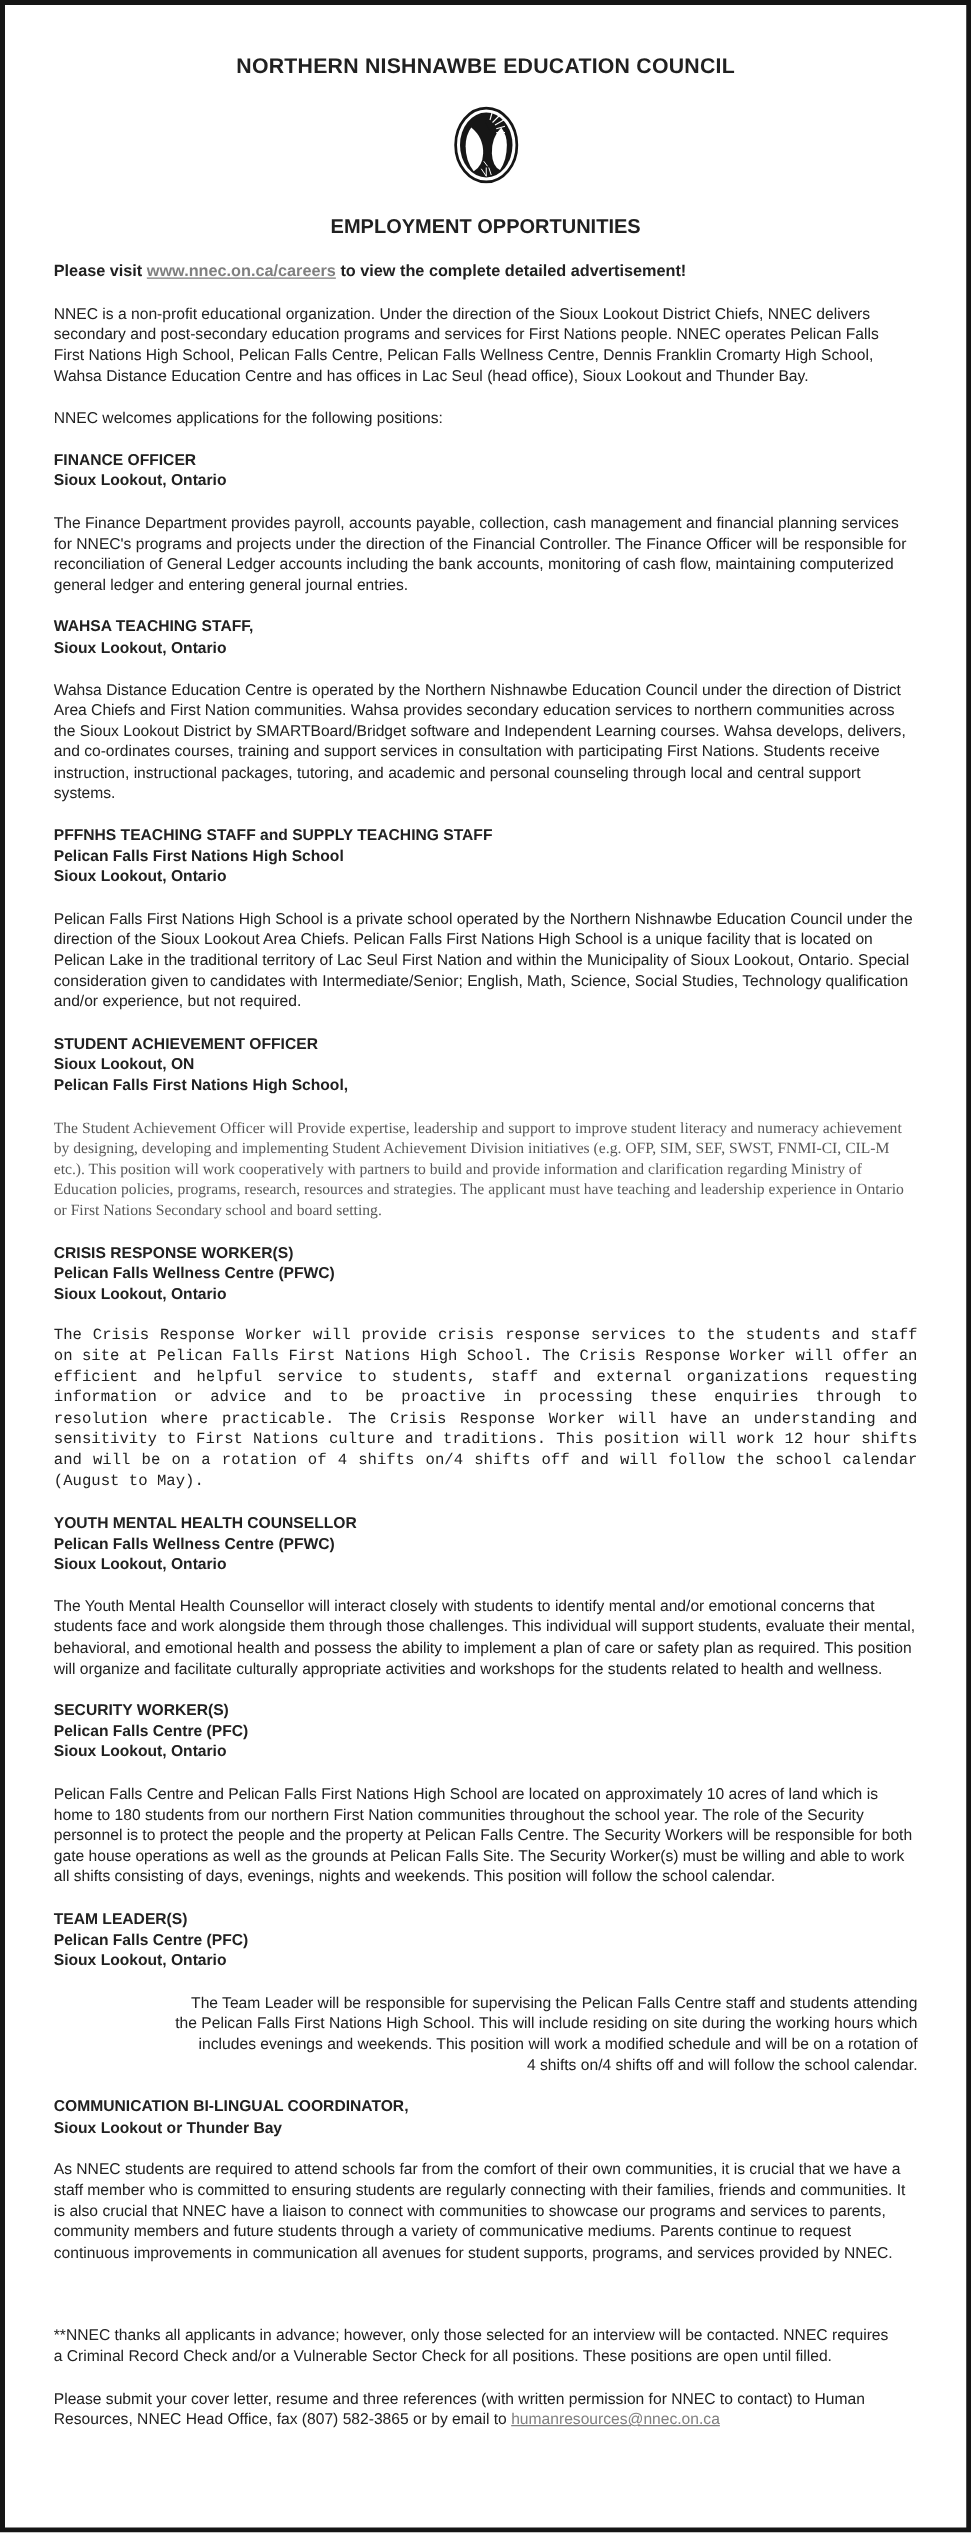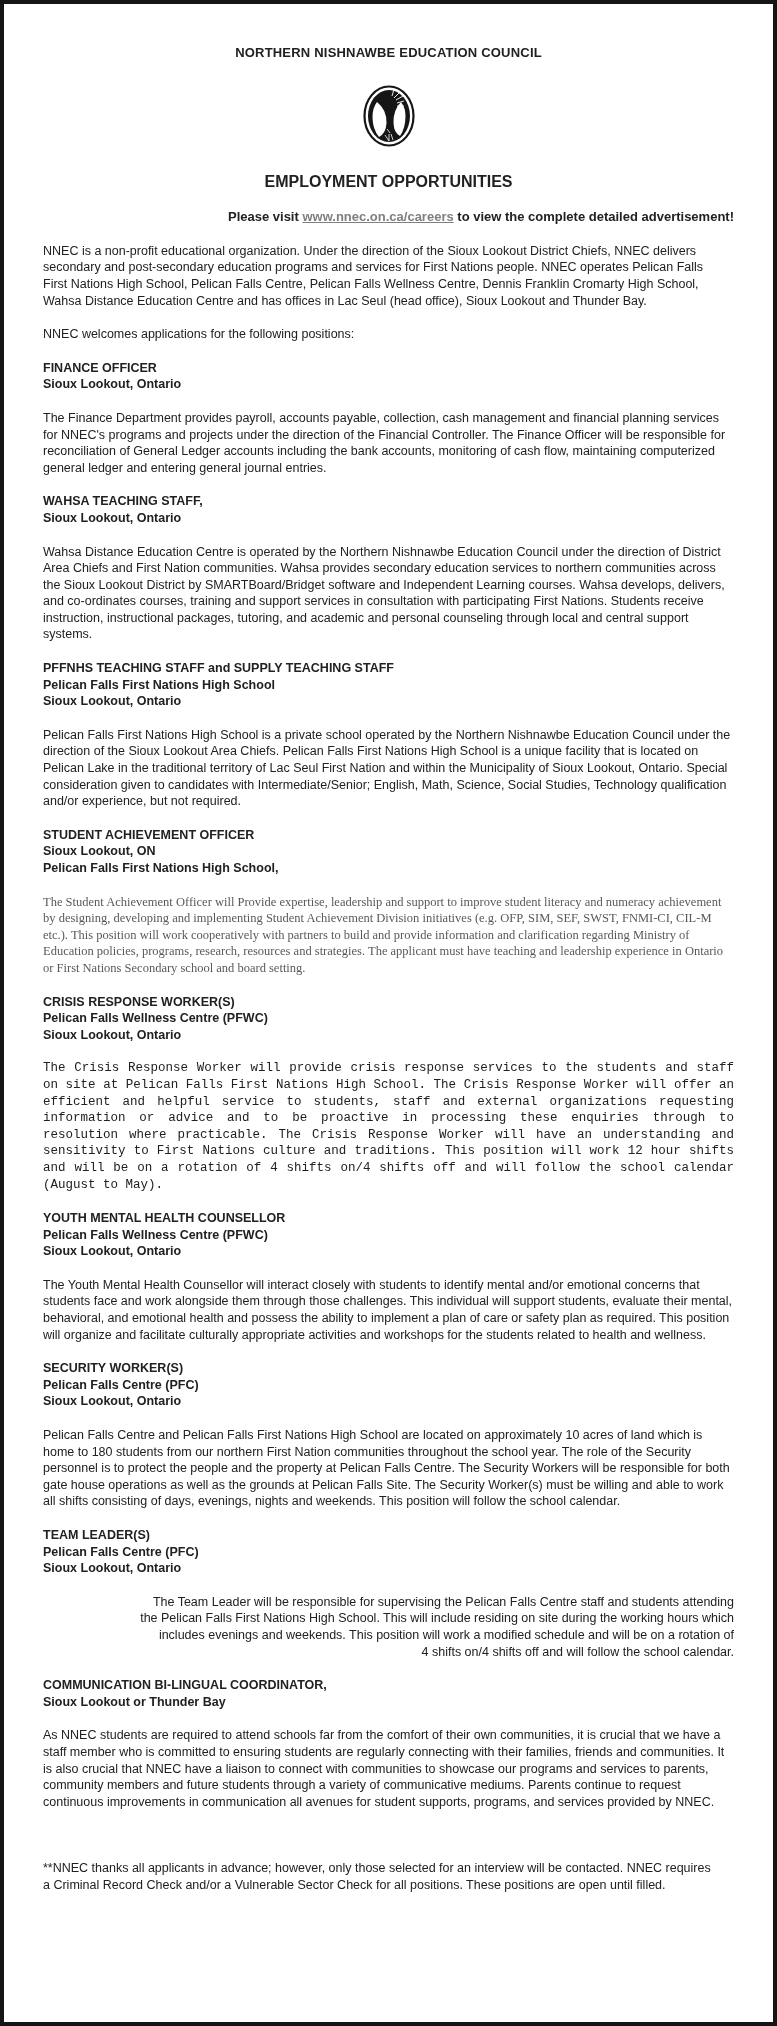--- a/index.html
+++ b/index.html
@@ -15,34 +15,34 @@
     overflow: hidden;
   }
   .content {
     padding: 41px 39px 0 39px;
     font-size: 12.5px;
     line-height: 16.6px;
   }
   .org-title {
     text-align: center;
     font-weight: bold;
-    font-size: 13px;
+    font-size: 17px;
     letter-spacing: 0.2px;
     margin: 0;
   }
   .logo-wrap { text-align: center; margin-top: 23px; }
   .logo-wrap svg { display: inline-block; vertical-align: top; }
   .section-title {
     text-align: center;
     font-weight: bold;
     font-size: 16px;
     margin-top: 27px;
   }
   .visit-line {
-    text-align: right;
+    text-align: left;
     font-weight: bold;
     font-size: 13px;
     margin-top: 19px;
   }
   a.doc-link {
     color: var(--link, #7f7f7f);
     text-decoration: underline;
     cursor: pointer;
   }
   .para { margin: 17px 13px 0 0; }
@@ -173,15 +173,16 @@
     <header class="job-head">
       <div class="job-title">COMMUNICATION BI-LINGUAL COORDINATOR,</div>
     <div class="job-loc">Sioux Lookout or Thunder Bay</div>
           </header>
     <p class="job-desc">As NNEC students are required to attend schools far from the comfort of their own communities, it is crucial that we have a staff member who is committed to ensuring students are regularly connecting with their families, friends and communities. It is also crucial that NNEC have a liaison to connect with communities to showcase our programs and services to parents, community members and future students through a variety of communicative mediums. Parents continue to request continuous improvements in communication all avenues for student supports, programs, and services provided by NNEC.</p>
   </section>
 </div>
 
     <p class="para footer-notice">**NNEC thanks all applicants in advance; however, only those selected for an interview will be contacted. NNEC requires a Criminal Record Check and/or a Vulnerable Sector Check for all positions. These positions are open until filled.</p>
 
+    <p class="para submit-para"><span>Please submit your cover letter, resume and three references (with written permission for NNEC to contact) to Human Resources, NNEC Head Office, fax (807) 582-3865 or by email to </span><a class="doc-link" href="#">humanresources@nnec.on.ca</a></p>
 
   </div>
 </div>
 
 </body></html>

